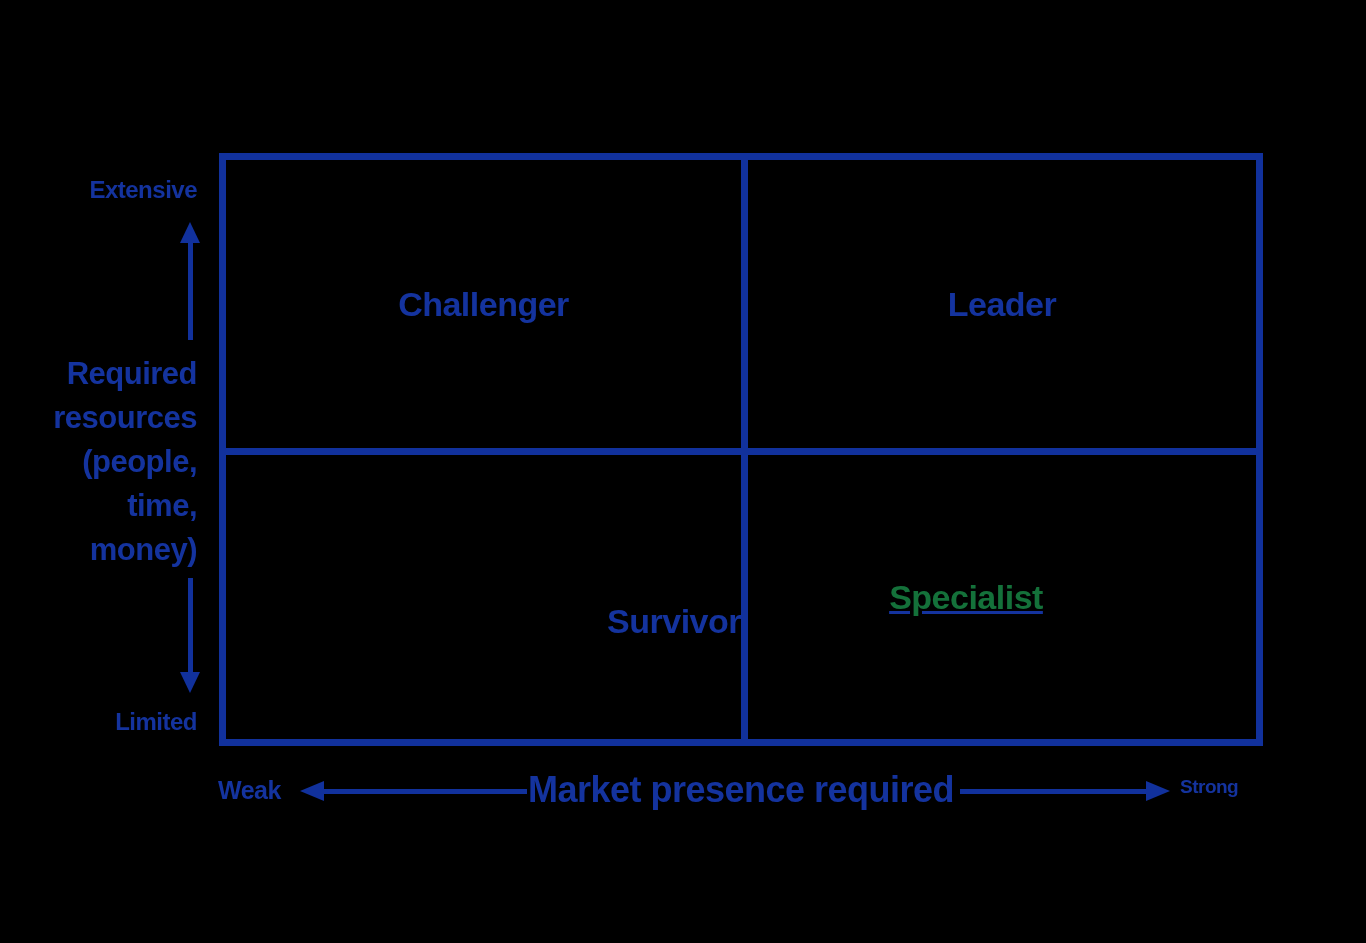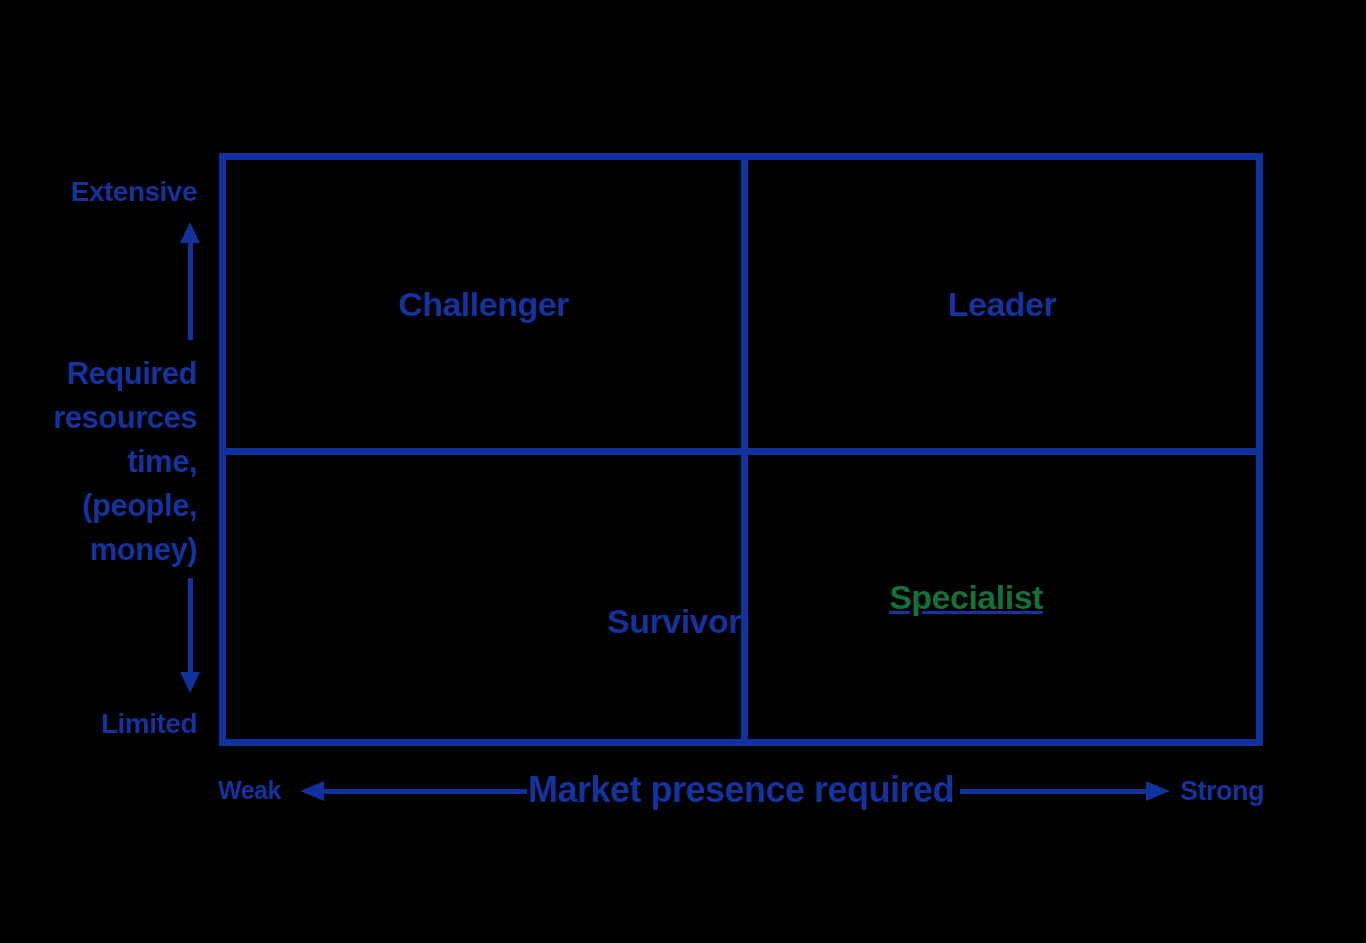--- a/index.html
+++ b/index.html
@@ -62,21 +62,21 @@
   .quad .green { color: var(--text-green); }
 
   
   .y-label {
     position: absolute;
     left: 0;
     width: 197px;
     text-align: right;
     color: var(--text-blue);
   }
-  .y-end { font-size: 28px; }
+  .y-end { font-size: 24px; }
   .y-extensive { top: 176px; }
   .y-limited { top: 708px; }
   .y-title {
     top: 352px;
     font-size: 31px;
     line-height: 44px;
   }
 
   
   .shaft-v { position: absolute; width: 5px; background: var(--line-blue); left: 188px; }
@@ -106,21 +106,21 @@
     border-bottom: 10px solid transparent;
     border-left: 24px solid var(--line-blue);
   }
 
   
   .x-label {
     position: absolute;
     color: var(--text-blue);
   }
   .x-weak   { left: 218px;  top: 776px; font-size: 25px; }
-  .x-strong { left: 1180px; top: 776px; font-size: 27px; }
+  .x-strong { left: 1180px; top: 776px; font-size: 19px; }
   .x-title  {
     left: 219px; top: 769px;
     width: 1044px;
     text-align: center;
     font-size: 36px;
   }
 </style>
 </head>
 <body>
 
@@ -144,22 +144,22 @@
   </div>
 
   <div class="y-label y-end y-extensive">Extensive</div>
 
   <div class="head head-up"></div>
   <div class="shaft-v" style="top:240px;height:100px;"></div>
 
   <div class="y-label y-title">
     <div>Required</div>
     <div>resources</div>
+    <div>(people,</div>
     <div>time,</div>
-    <div>(people,</div>
     <div>money)</div>
   </div>
 
   <div class="shaft-v" style="top:578px;height:96px;"></div>
   <div class="head head-down"></div>
 
   <div class="y-label y-end y-limited">Limited</div>
 
   <div class="x-label x-weak">Weak</div>
 

